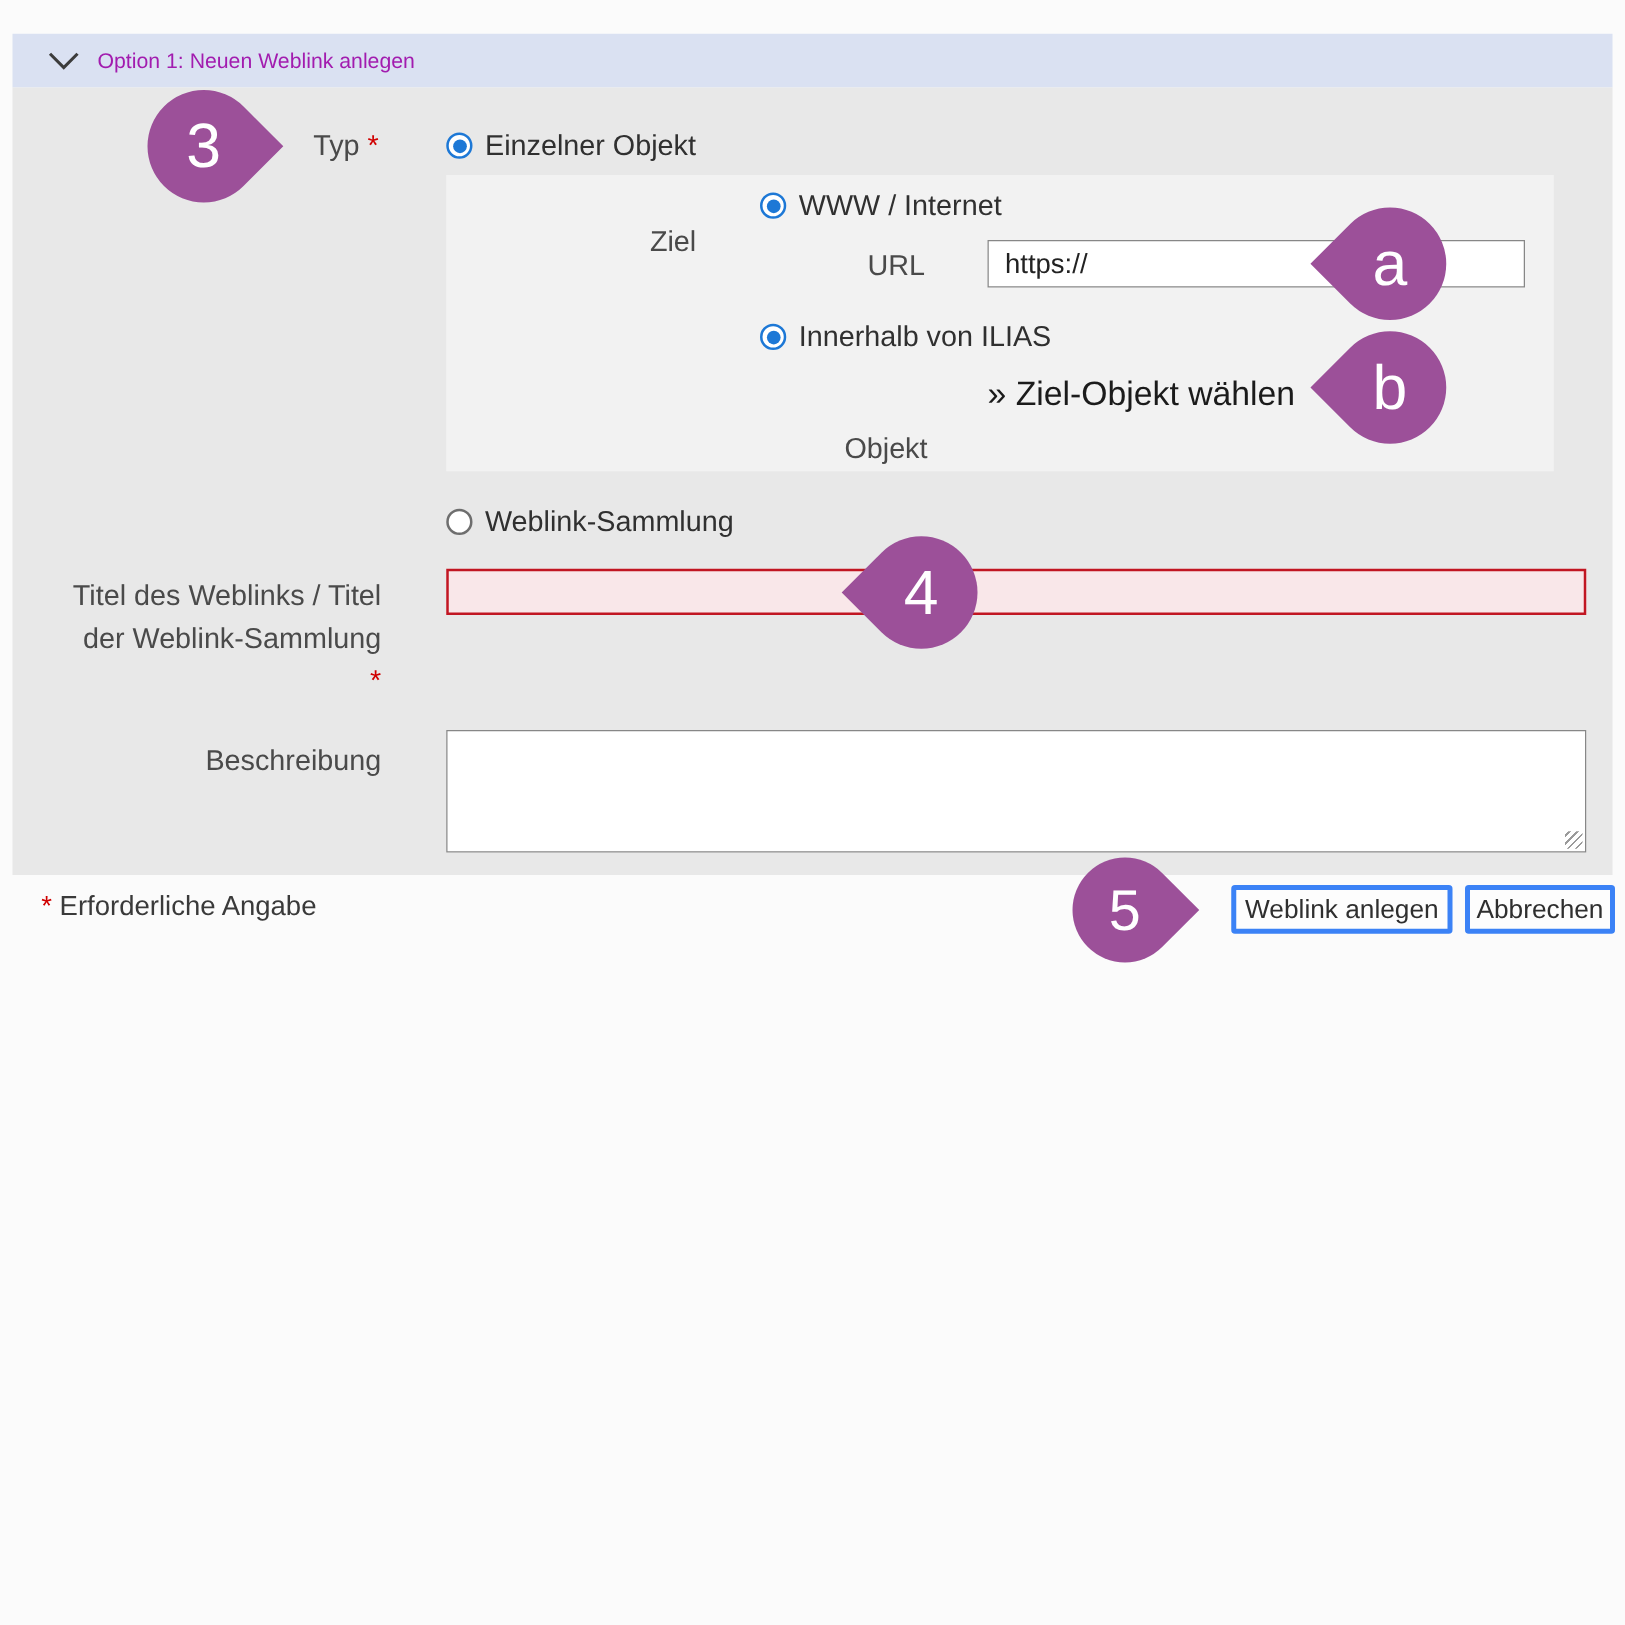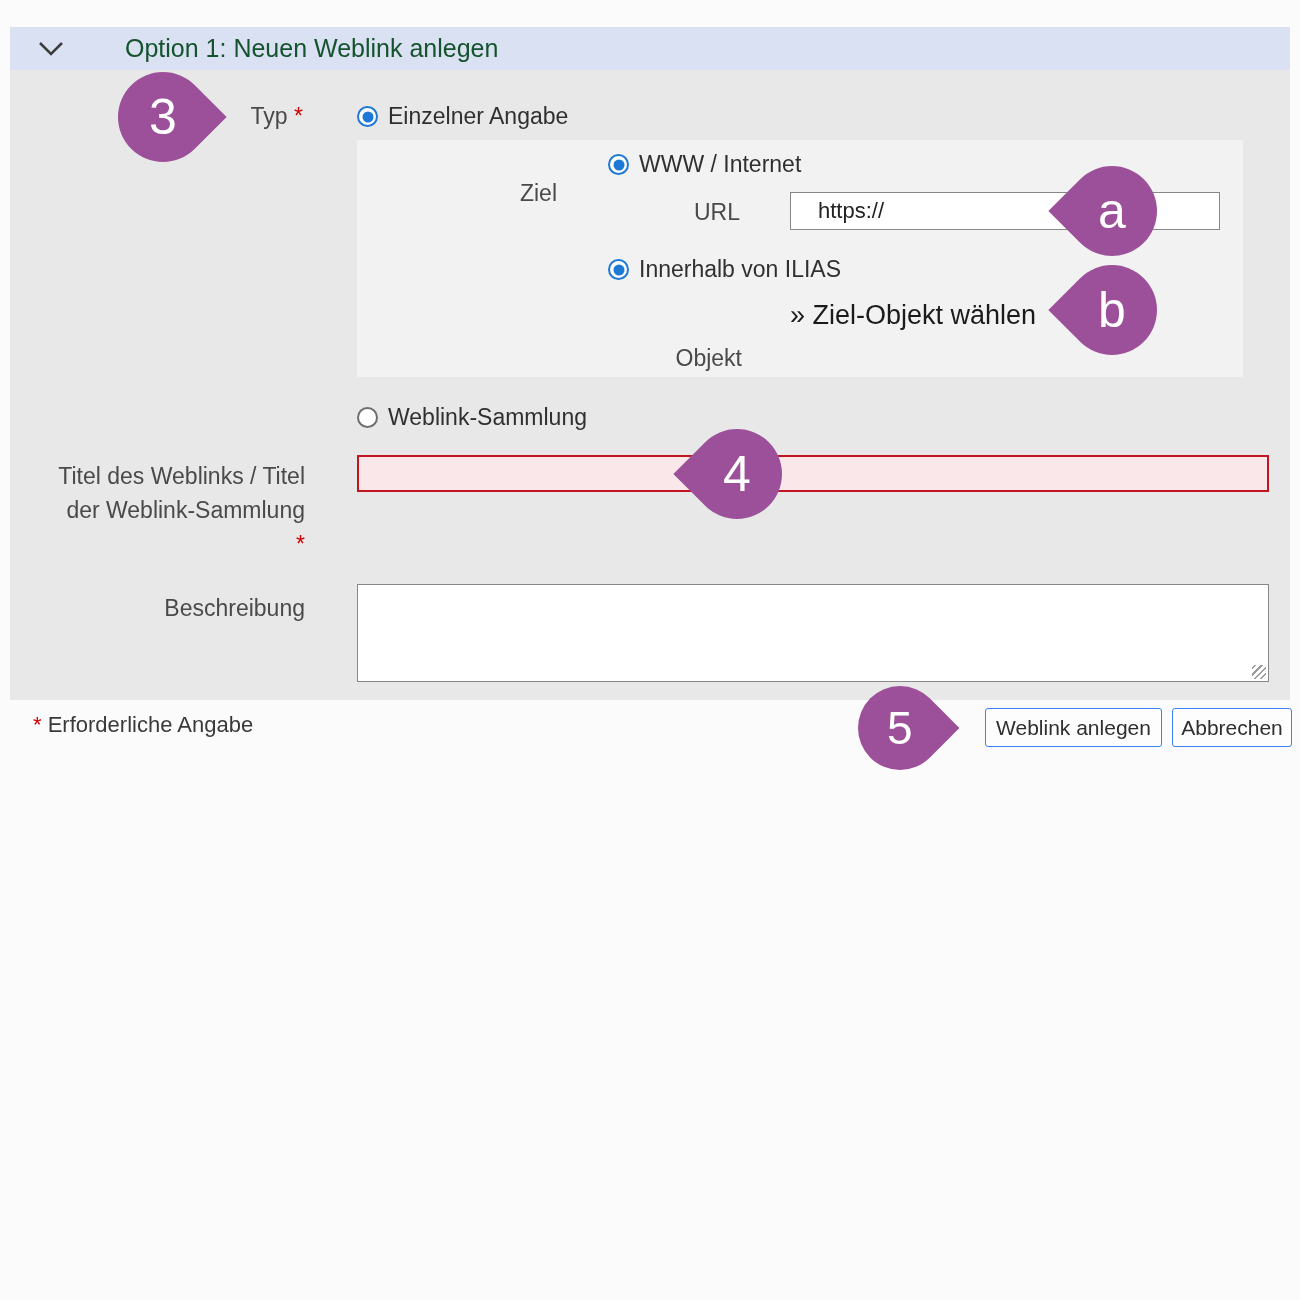--- a/index.html
+++ b/index.html
@@ -11,21 +11,21 @@
   }
   .page { position: relative; width: 1300px; height: 1300px; overflow: hidden; }
 
   
   .accordion-header {
     position: absolute; left: 10px; top: 27px; width: 1280px; height: 43px;
     background: #dae1f2; display: flex; align-items: center; gap: 14px;
     padding-left: 28px; cursor: pointer;
   }
   .chevron { display: flex; align-items: center; }
-  .accordion-title { font-size: 25px; color: #14532d; margin-left: 47px; }
+  .accordion-title { font-size: 17px; color: #a21caf; }
 
   
   .form-bg { position: absolute; left: 10px; top: 70px; width: 1280px; height: 630px; background: #e8e8e8; }
   .subpanel { position: absolute; left: 357px; top: 140px; width: 886px; height: 237px; background: #f2f2f2; }
 
   
   .lbl { position: absolute; font-size: 23px; color: #4a4a4a; text-align: right; }
   .req { color: #d00000; }
   .title-label { line-height: 34px; }
 
@@ -38,21 +38,21 @@
   .radio.selected { border-color: #1d78d6; }
   .radio.selected::after {
     content: ""; position: absolute; left: 50%; top: 50%;
     width: 11px; height: 11px; border-radius: 50%; background: #1d78d6;
     transform: translate(-50%, -50%);
   }
 
   
   .text-input {
     position: absolute; border: 1px solid #878787; background: #fff;
-    font-size: 22px; color: #222; padding: 0 27px; font-family: inherit;
+    font-size: 22px; color: #222; padding: 0 13px; font-family: inherit;
   }
   #url-input { left: 790px; top: 192px; width: 430px; height: 38px; }
   #title-input {
     left: 357px; top: 455px; width: 912px; height: 37px;
     border: 2px solid #c11622; background: #f9e7e9;
   }
   textarea.desc {
     position: absolute; left: 357px; top: 584px; width: 912px; height: 98px;
     border: 1px solid #878787; background: #fff; resize: none;
     font-family: inherit; font-size: 22px; padding: 8px 12px; color: #222;
@@ -74,21 +74,21 @@
   #besch-label { left: 0;     width: 305px; top: 595px; }
 
   #row-einzelner { left: 357px; top: 103px; }
   #row-www       { left: 608px; top: 151px; }
   #row-ilias     { left: 608px; top: 256px; }
   #row-sammlung  { left: 357px; top: 404px; }
 
   
   .footer-note { position: absolute; left: 33px; top: 712px; font-size: 22px; color: #3a3a3a; }
   .btn {
-    position: absolute; height: 39px; background: #fdfdfd; border: 1px solid #3b82f6;
+    position: absolute; height: 39px; background: #fdfdfd; border: 4px solid #3b82f6;
     border-radius: 3px; font-size: 21px; color: #2f2f2f; font-family: inherit;
     cursor: pointer; display: flex; align-items: center; justify-content: center;
   }
   #btn-submit { left: 985px;  top: 708px; width: 177px; }
   #btn-cancel { left: 1172px; top: 708px; width: 120px; }
 
   
   .marker {
     position: absolute; width: 90px; height: 90px;
     background: var(--marker-color, #9c5099);
@@ -124,21 +124,21 @@
   <div class="form-bg"></div>
   <div class="subpanel"></div>
 
   <div class="lbl" id="typ-label">
     <span>Typ</span>
     <span class="req">*</span>
   </div>
 
   <div class="radio-row" id="row-einzelner">
     <span class="radio selected"></span>
-    <span>Einzelner Angabe</span>
+    <span>Einzelner Objekt</span>
   </div>
 
   <div class="lbl" id="ziel-label">Ziel</div>
   <div class="radio-row" id="row-www">
     <span class="radio selected"></span>
     <span>WWW / Internet</span>
   </div>
 
   <div class="lbl" id="url-label">URL</div>
   <input class="text-input" id="url-input" type="text" value="https://" style="">

